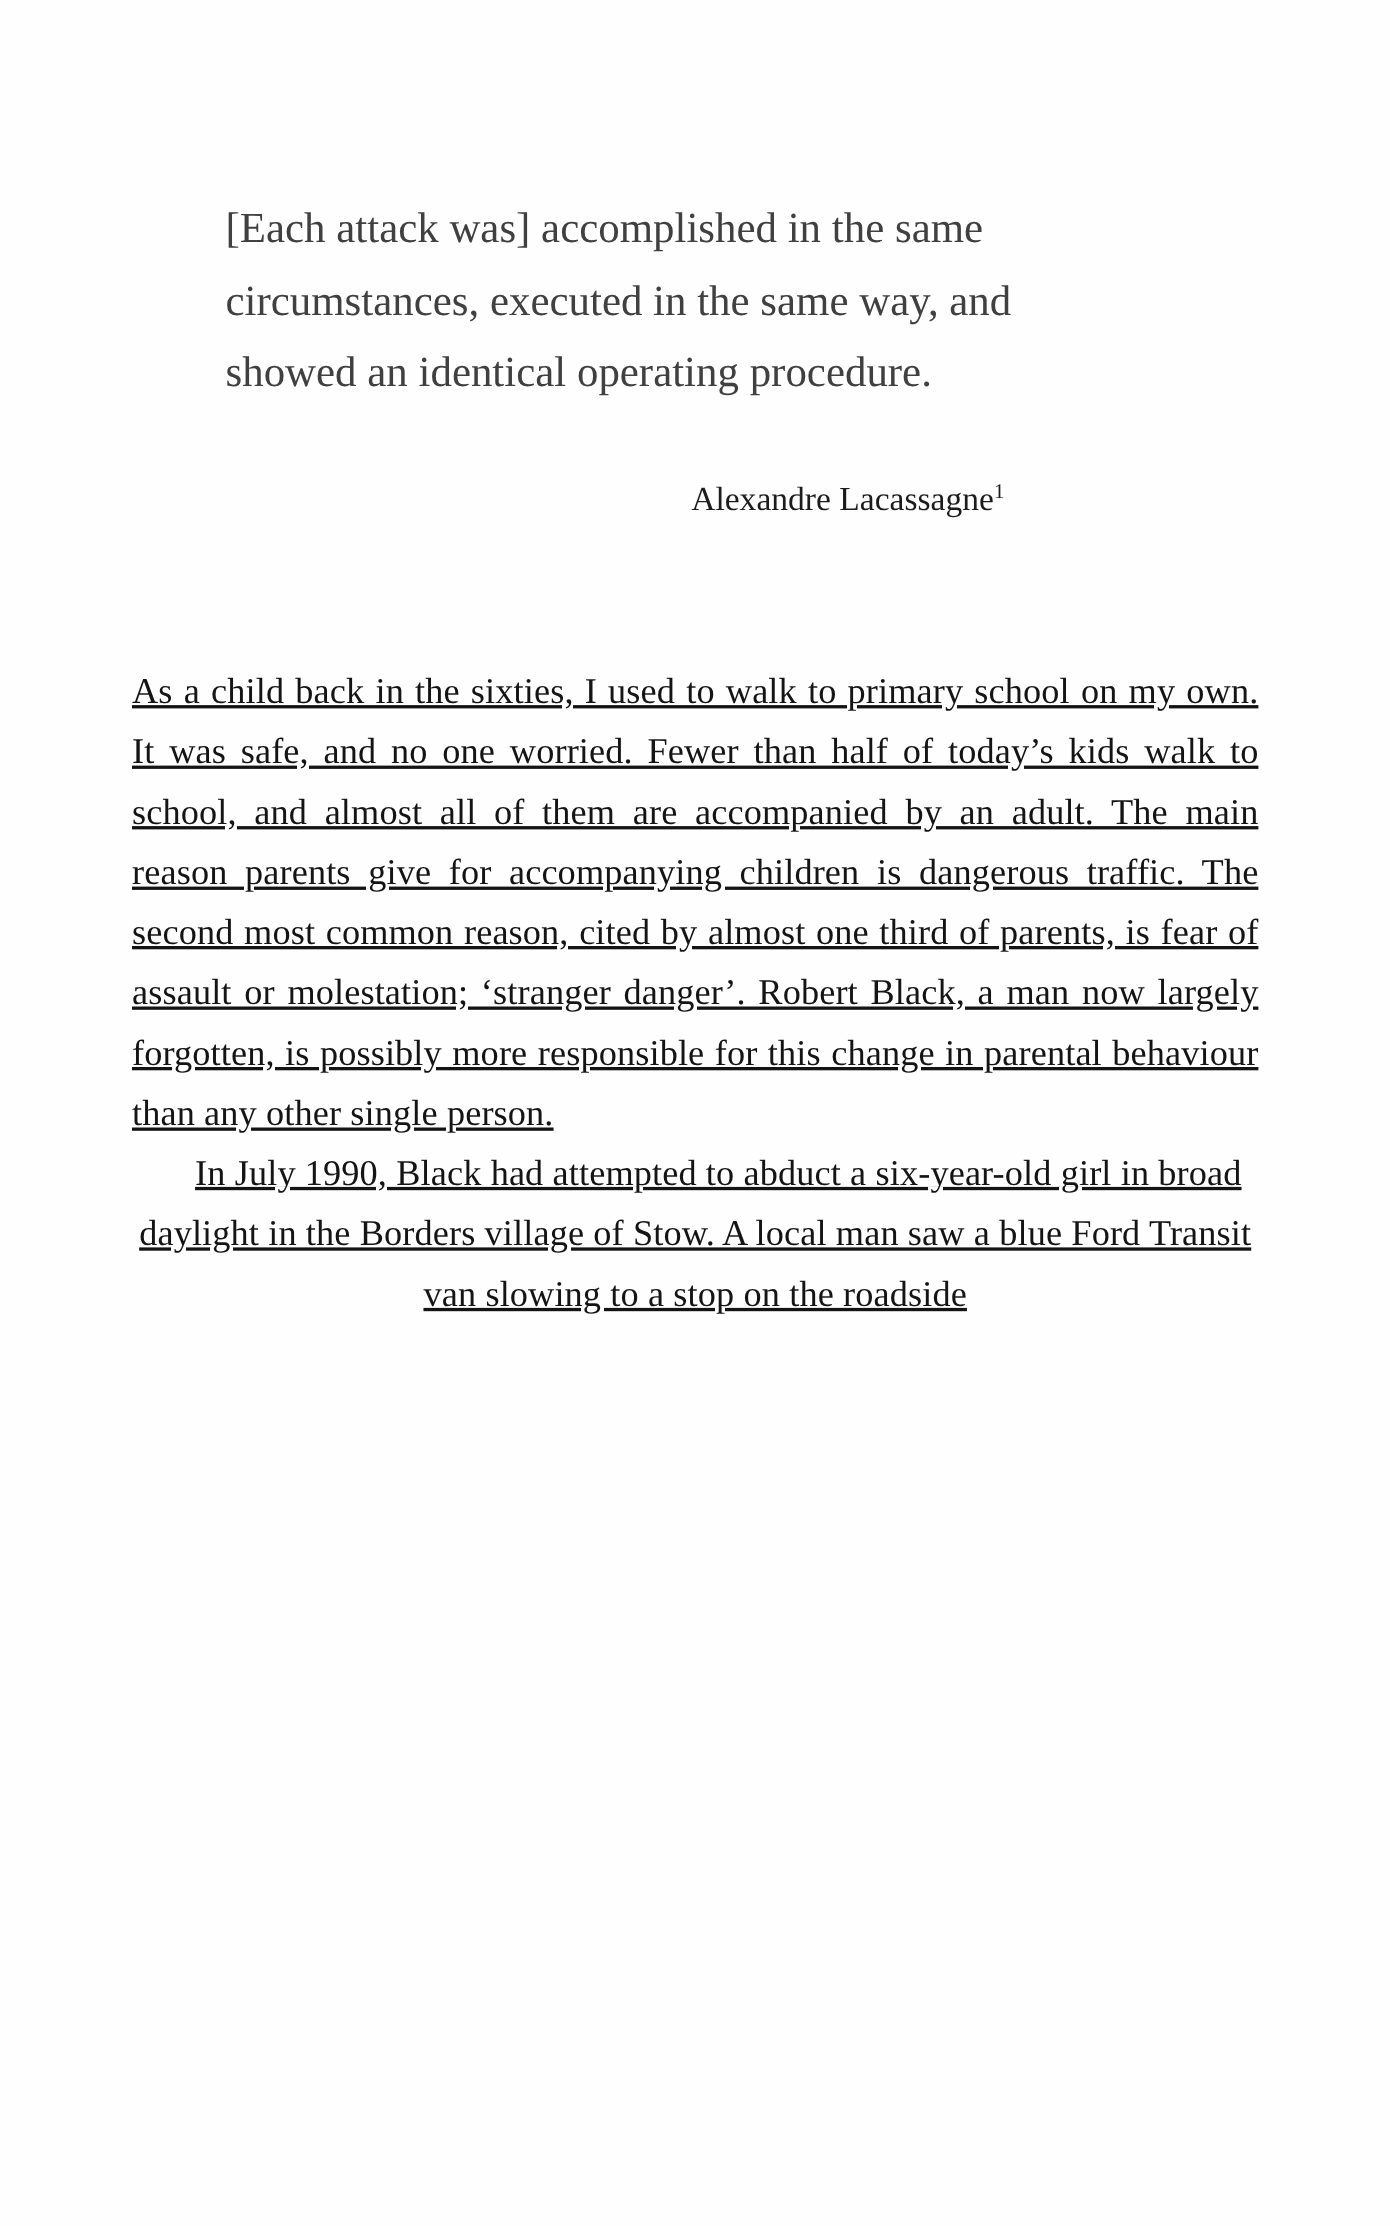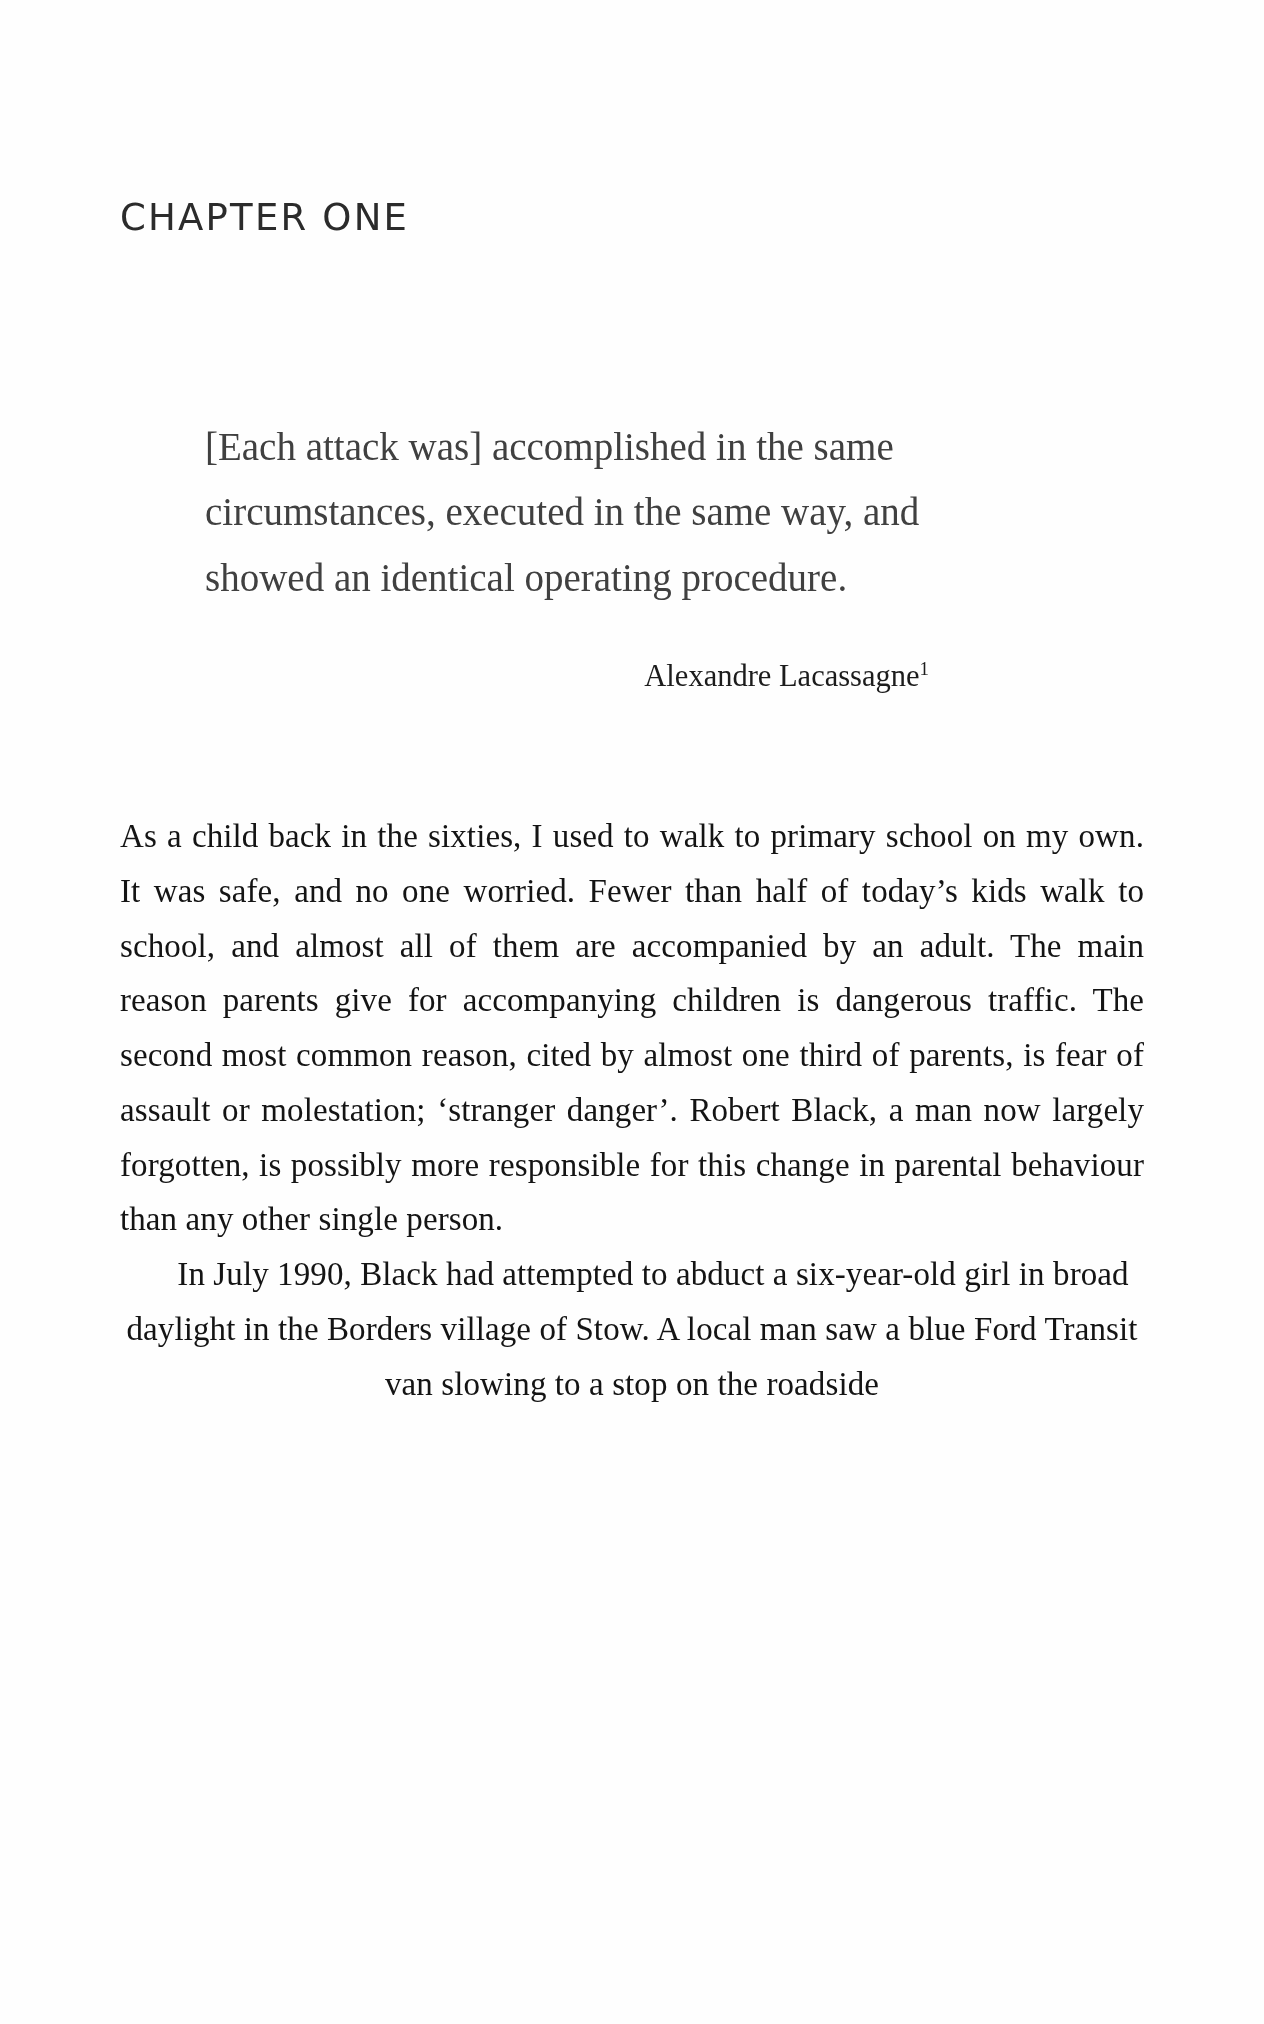--- a/index.html
+++ b/index.html
@@ -57,53 +57,53 @@
     font-size: 39px;
     line-height: 1.68;
     color: #404040;
     margin: 0;
   }
   .epigraph-attrib {
     font-family: "Liberation Serif", serif;
     font-size: 30.5px;
     line-height: 1.6;
     color: #1c1c1c;
-    margin: 0;
+    margin: 16px;
     padding-top: 42px;
     text-align: right;
   }
   .epigraph-attrib sup {
     font-size: 0.62em;
     vertical-align: super;
     line-height: 0;
   }
   .body-block {
     padding-top: 108px;
   }
   p.body-par {
     font-family: "Liberation Serif", serif;
     font-size: 33px;
     line-height: 1.66;
     color: #141414;
     margin: 0;
     text-align: justify;
     text-justify: inter-word;
     letter-spacing: 0.1px;
+    text-decoration: underline;
   }
   p.body-par.indent {
     text-indent: 42px;
     text-align: center;
   }
 </style>
 </head>
 <body>
 
 <div class="page">
 
-  <h2 class="chapter-label">CHAPTER ONE</h2>
 
 
   <blockquote class="epigraph epigraph-block">
     <p class="epigraph-text">[Each attack was] accomplished in the same circumstances, executed in the same way, and showed an identical operating procedure.</p>
     <p class="epigraph-attrib">
       <span>Alexandre Lacassagne</span><sup>1</sup>
     </p>
   </blockquote>
 
   <div class="body-block">

